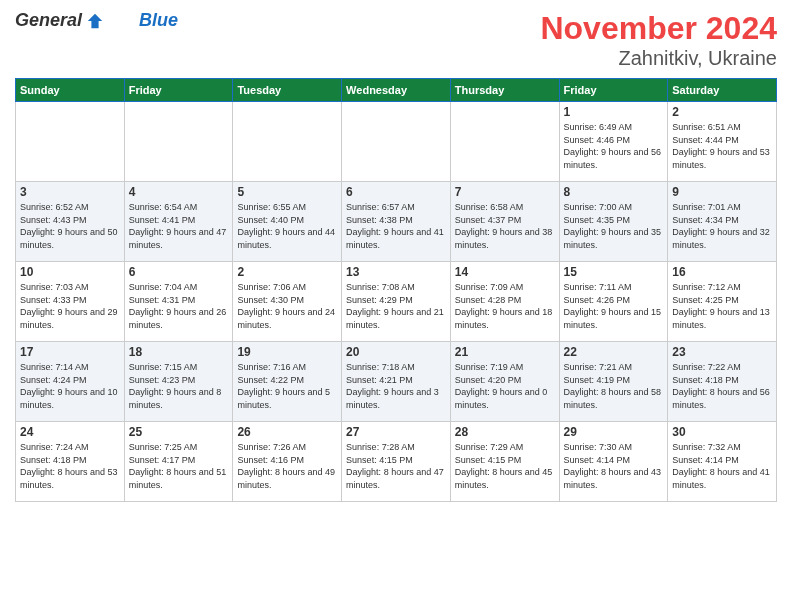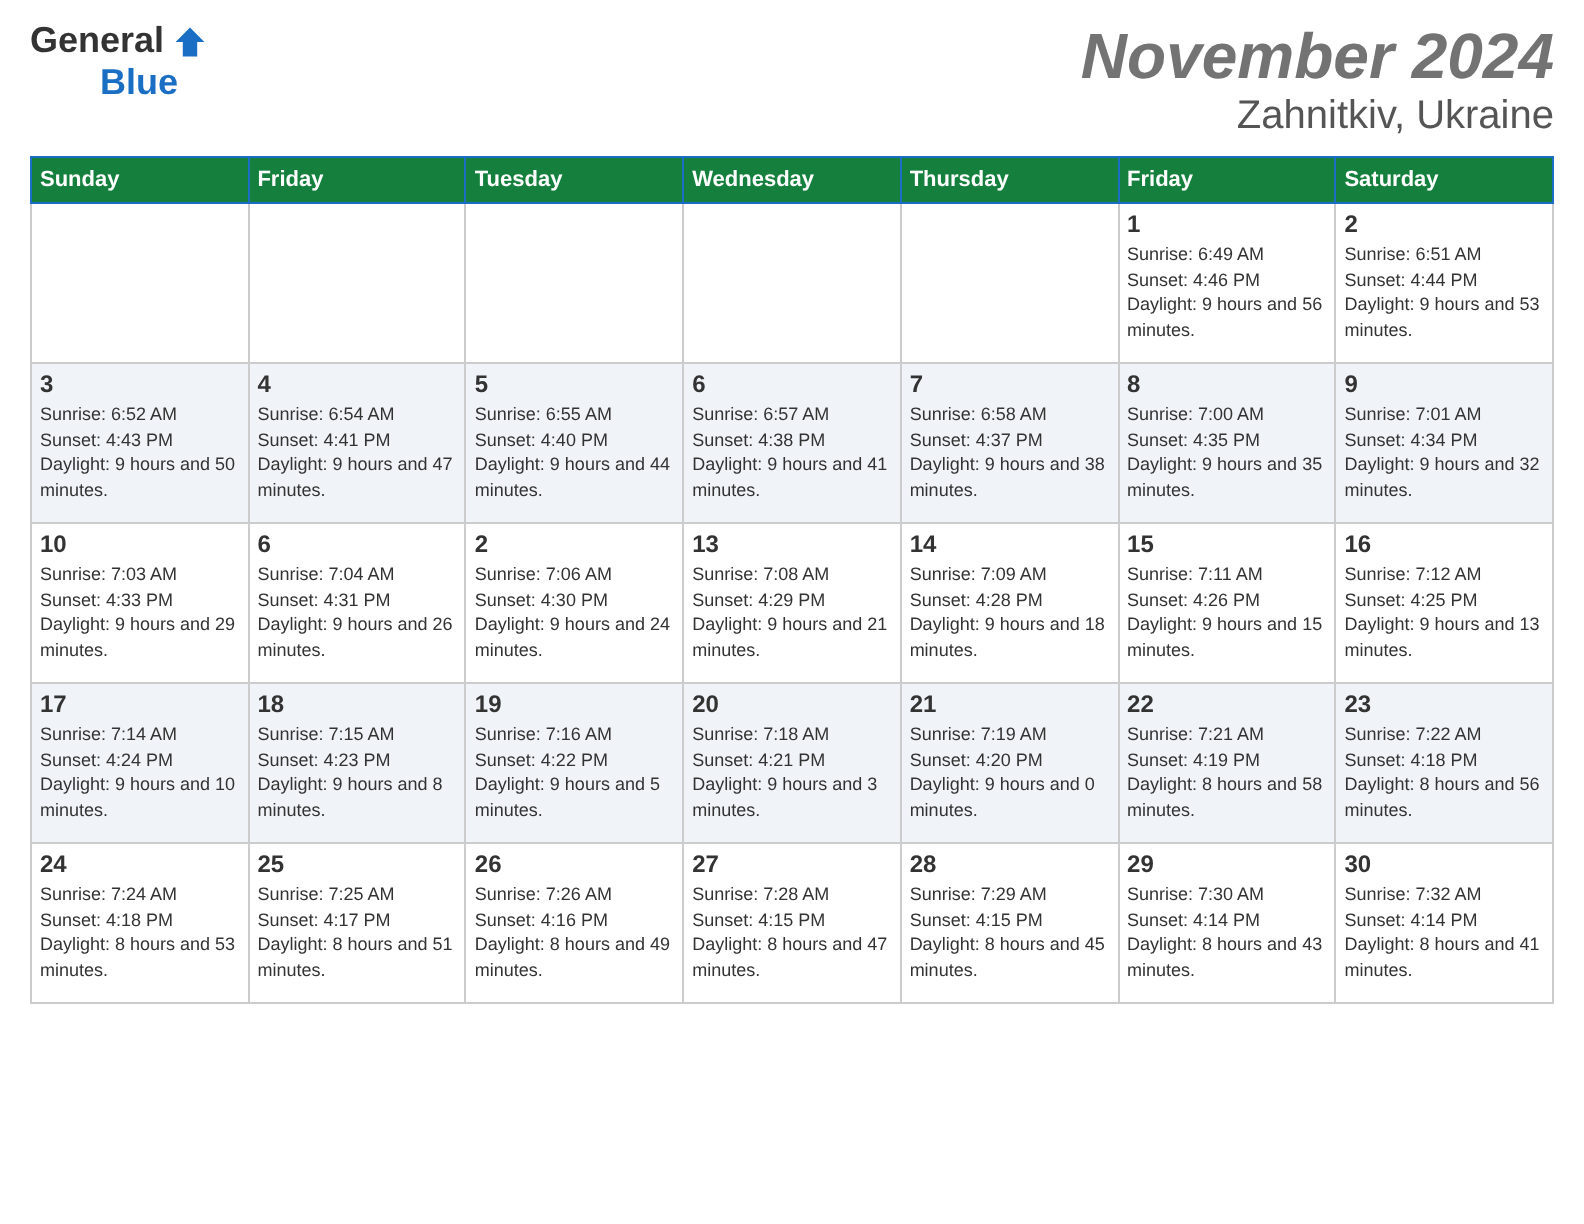--- a/index.html
+++ b/index.html
@@ -15,22 +15,23 @@
       padding: 10px 15px 10px 15px;
     }
     .header {
       display: flex;
       justify-content: space-between;
       align-items: flex-start;
       margin-bottom: 8px;
     }
     .logo {
       display: flex;
-      flex-direction: column;
-      align-items: flex-start;
+      flex-direction: row;
+      align-items: center;
+      font-style: italic;
     }
     .logo-text {
       display: flex;
       align-items: center;
       gap: 2px;
     }
     .logo-general {
       font-size: 18px;
       font-weight: bold;
       color: #333;
@@ -44,22 +45,21 @@
       width: 18px;
       height: 18px;
       margin-left: 2px;
     }
     .title-block {
       text-align: right;
     }
     .month-title {
       font-size: 32px;
       font-weight: bold;
-      color: #737373;
-      font-style: italic;
+      color: #ef4444;
     }
     .location {
       font-size: 20px;
       color: #555;
     }
     .calendar {
       width: 100%;
       border-collapse: collapse;
     }
     .calendar th {

